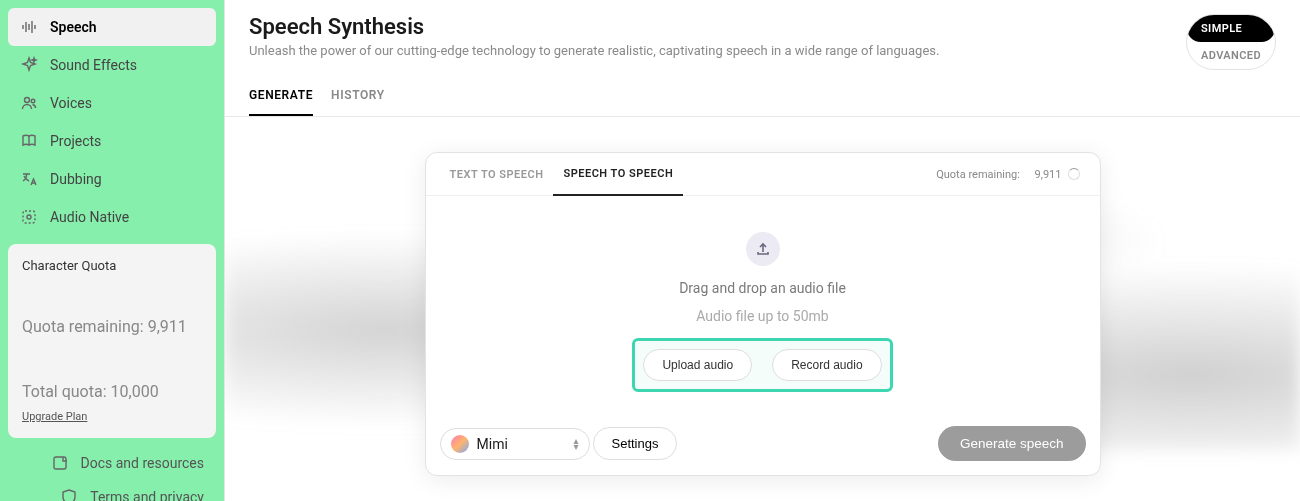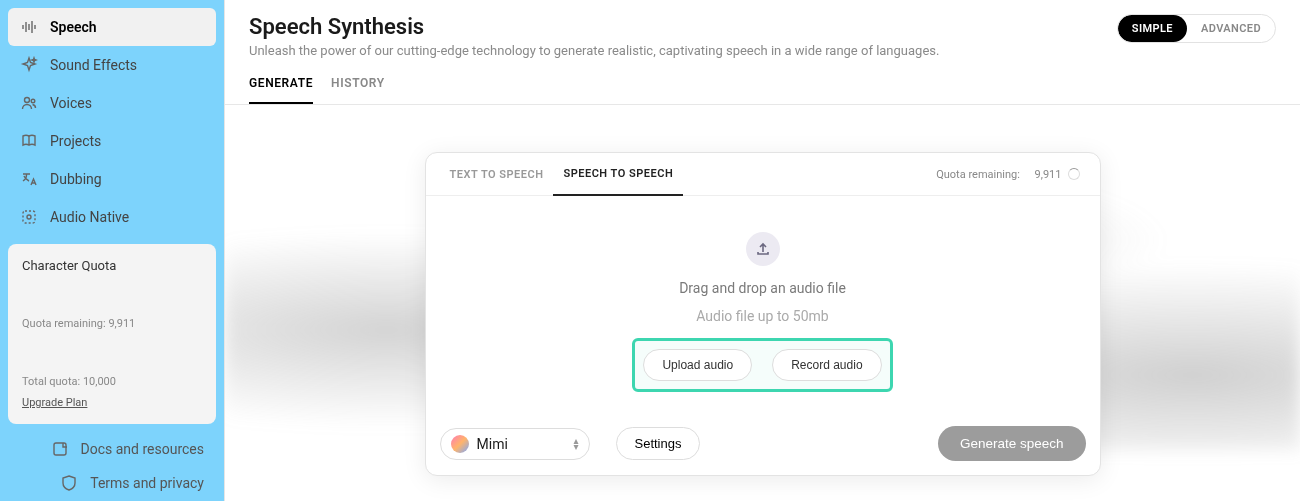--- a/index.html
+++ b/index.html
@@ -1,36 +1,36 @@
 <!DOCTYPE html>
 <html><head>
 <meta charset="utf-8">
 <style>
 * { box-sizing: border-box; margin: 0; padding: 0; }
 body { font-family: -apple-system, BlinkMacSystemFont, "Segoe UI", Roboto, sans-serif; background: #fff; color: #1a1a1a; width: 1300px; height: 501px; overflow: hidden; }
 .app { display: flex; height: 100%; }
 
 
-.sidebar { width: 225px; border-right: 1px solid #e5e5e5; display: flex; flex-direction: column; padding: 8px; background: #7dd3fc; }
+.sidebar { width: 225px; border-right: 1px solid #e5e5e5; display: flex; flex-direction: column; padding: 8px; background: #86efac; }
 .nav-item { display: flex; align-items: center; gap: 12px; padding: 10px 12px; border-radius: 6px; color: #444; font-size: 14px; cursor: pointer; }
 .nav-item.active { background: #f1f1f1; font-weight: 600; color: #000; }
 .nav-icon { width: 18px; height: 18px; display: flex; align-items: center; justify-content: center; color: #666; }
 .sidebar-spacer { flex: 1; }
 .quota-box { background: #f4f4f4; border-radius: 8px; padding: 14px; margin: 8px 0; }
 .quota-title { font-size: 13px; color: #333; margin-bottom: 6px; }
-.quota-line { font-size: 11px; color: #888; line-height: 1.4; margin-top: 43px; }
+.quota-line { font-size: 16px; color: #888; line-height: 1.4; margin-top: 43px; }
 .quota-upgrade { font-size: 11px; color: #555; text-decoration: underline; margin-top: 6px; display: inline-block; cursor: pointer; }
 .footer-link { display: flex; align-items: center; gap: 12px; padding: 8px 12px; color: #555; font-size: 14px; cursor: pointer; justify-content: flex-end; }
 
 
 .main { flex: 1; position: relative; overflow: hidden; }
 .header { padding: 14px 24px 0 24px; display: flex; justify-content: space-between; align-items: flex-start; }
 .title { font-size: 22px; font-weight: 600; }
 .subtitle { font-size: 13px; color: #8a8a8a; margin-top: 4px; }
-.mode-toggle { border: 1px solid #e2e2e2; border-radius: 999px; display: flex; overflow: hidden; font-size: 11px; font-weight: 600; }
+.mode-toggle { border: 1px solid #e2e2e2; border-radius: 999px; display: flex; overflow: hidden; font-size: 11px; font-weight: 600; flex-direction: column; }
 .mode-btn { padding: 7px 14px; cursor: pointer; color: #888; letter-spacing: .4px; }
 .mode-btn.active { background: #000; color: #fff; border-radius: 999px; }
 .tabs-header { display: flex; gap: 18px; padding: 18px 24px 0 24px; border-bottom: 1px solid #e7e7e7; }
 .tab-h { font-size: 12px; font-weight: 600; letter-spacing: .6px; color: #888; padding-bottom: 12px; cursor: pointer; text-align: right; }
 .tab-h.active { color: #000; border-bottom: 2px solid #000; }
 
 
 .wave-bg { position: absolute; top: 150px; left: 0; right: 0; height: 300px;
   background:
     radial-gradient(ellipse 600px 140px at 15% 60%, rgba(130,130,130,.35), transparent 70%),
@@ -47,21 +47,21 @@
 .card-quota { margin-left: auto; font-size: 11px; color: #888; display: flex; align-items: center; gap: 6px; padding-right: 6px; }
 .quota-spinner { width: 12px; height: 12px; border: 1.5px solid #ddd; border-top-color: #999; border-radius: 50%; }
 
 .dropzone { padding: 36px 20px 20px; text-align: center; }
 .upload-circle { width: 34px; height: 34px; border-radius: 50%; background: #eceaf2; display: inline-flex; align-items: center; justify-content: center; color: #6b6880; margin-bottom: 14px; }
 .drop-title { font-size: 14px; color: #7a7a7a; }
 .drop-sub { font-size: 14px; color: #aaa; margin-top: 12px; }
 .highlight-buttons { display: inline-flex; gap: 20px; padding: 8px; border: 3px solid #3dd6b0; border-radius: 6px; margin-top: 14px; background: rgba(61,214,176,.05); }
 .pill-btn { border: 1px solid #ddd; background: #fff; border-radius: 999px; padding: 8px 18px; font-size: 12px; color: #333; cursor: pointer; }
 
-.card-footer { display: flex; align-items: center; gap: 26px; padding: 14px; }
+.card-footer { display: flex; align-items: center; gap: 3px; padding: 14px; }
 .voice-select { border: 1px solid #ddd; border-radius: 999px; padding: 6px 10px; display: flex; align-items: center; gap: 8px; font-size: 14px; width: 150px; cursor: pointer; position: relative; }
 .voice-avatar { width: 18px; height: 18px; border-radius: 50%; background: linear-gradient(135deg,#ff7ab5,#ffb46b,#7aa8ff); }
 .voice-chevrons { margin-left: auto; color: #999; font-size: 10px; line-height: .6; }
 .settings-btn { border: 1px solid #ddd; border-radius: 999px; padding: 8px 18px; font-size: 13px; cursor: pointer; background: #fff; }
 .generate-btn { margin-left: auto; background: #9c9c9c; color: #fff; border: none; border-radius: 999px; padding: 10px 22px; font-size: 13.5px; cursor: pointer; }
 
 svg { display: block; }
 </style>
 </head>
 <body>

